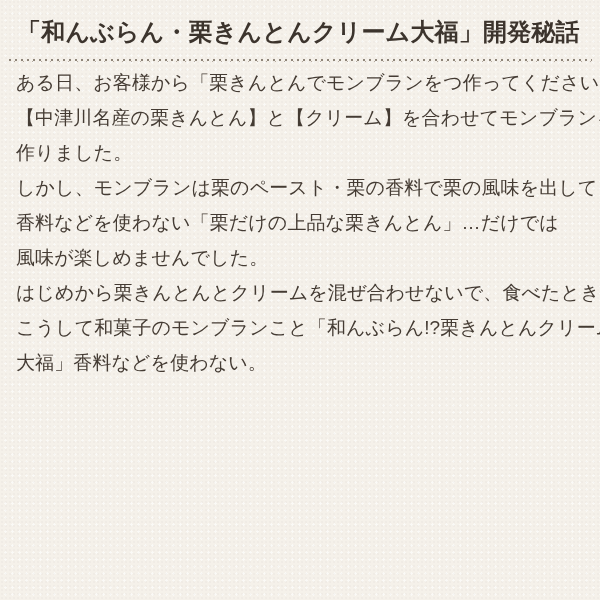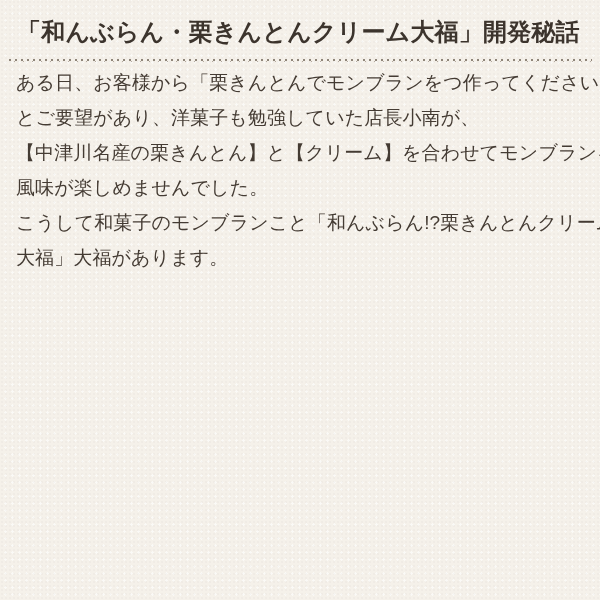--- a/index.html
+++ b/index.html
@@ -56,19 +56,22 @@
 </head>
 <body>
 
 <div class="page">
   <h1 class="title">「和んぶらん・栗きんとんクリーム大福」開発秘話</h1>
 
   <div class="stitch-divider"></div>
 
   <div class="body-text">
     <p>ある日、お客様から「栗きんとんでモンブランをつ作ってください」</p>
-    <p>とご要望があり、洋菓子も勉強していた店長小南が、</p>
     <p>【中津川名産の栗きんとん】と【クリーム】を合わせてモンブランを</p>
+    <p>作りました。</p>
+    <p>しかし、モンブランは栗のペースト・栗の香料で栗の風味を出して</p>
+    <p>香料などを使わない「栗だけの上品な栗きんとん」…だけでは</p>
     <p>風味が楽しめませんでした。</p>
+    <p>はじめから栗きんとんとクリームを混ぜ合わせないで、食べたとき</p>
     <p>こうして和菓子のモンブランこと「和んぶらん!?栗きんとんクリーム</p>
-    <p>大福」大福があります。</p>
+    <p>大福」香料などを使わない。</p>
   </div>
 </div>
 
 </body></html>

